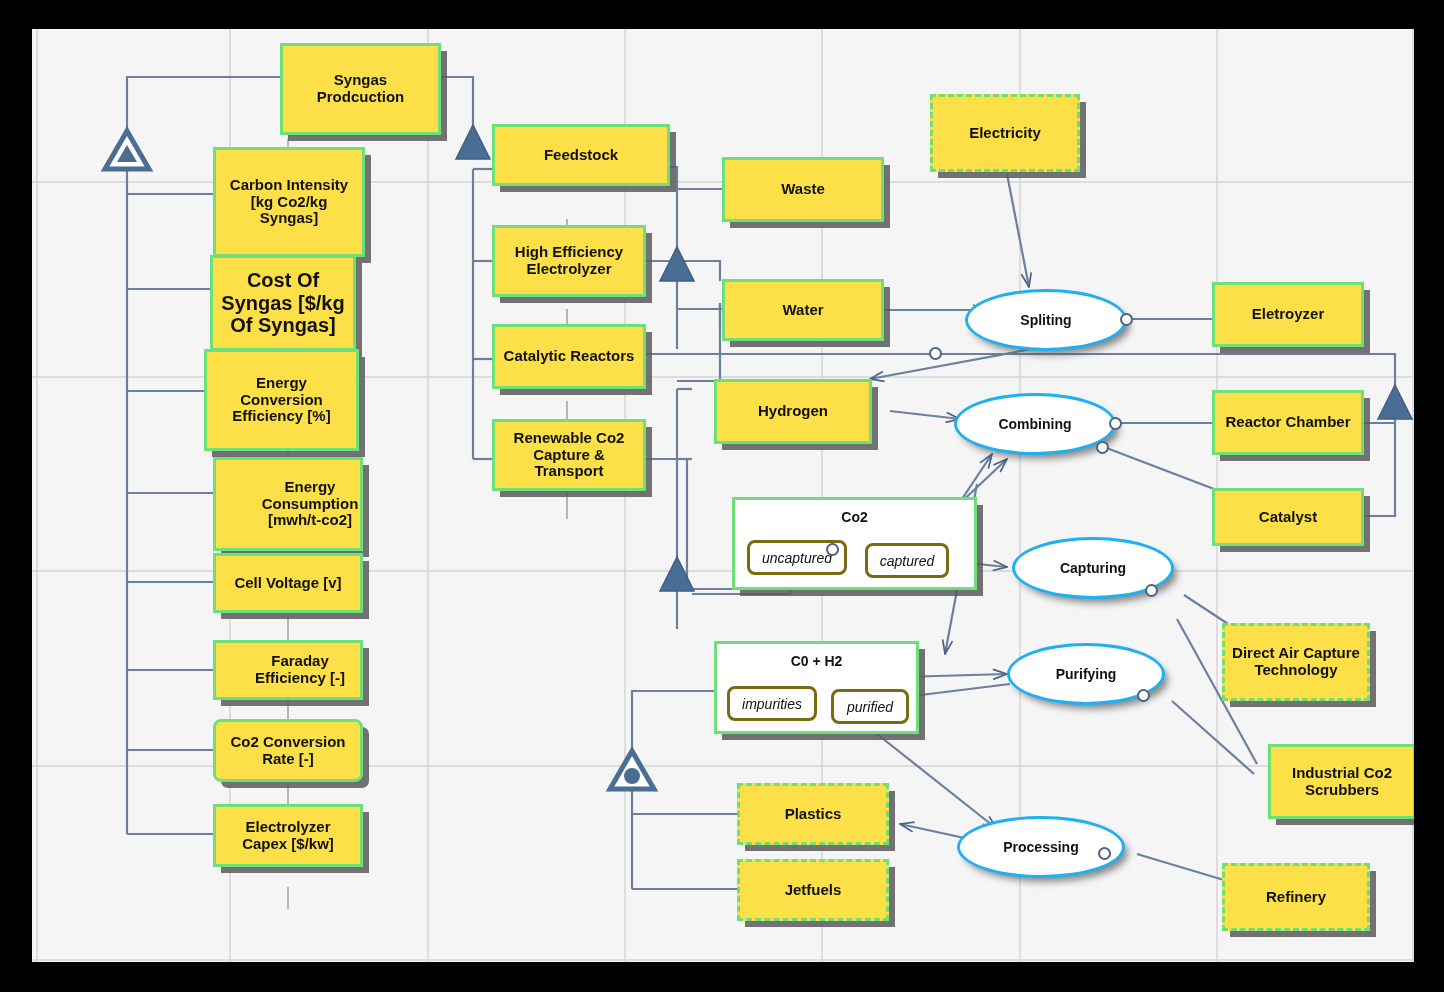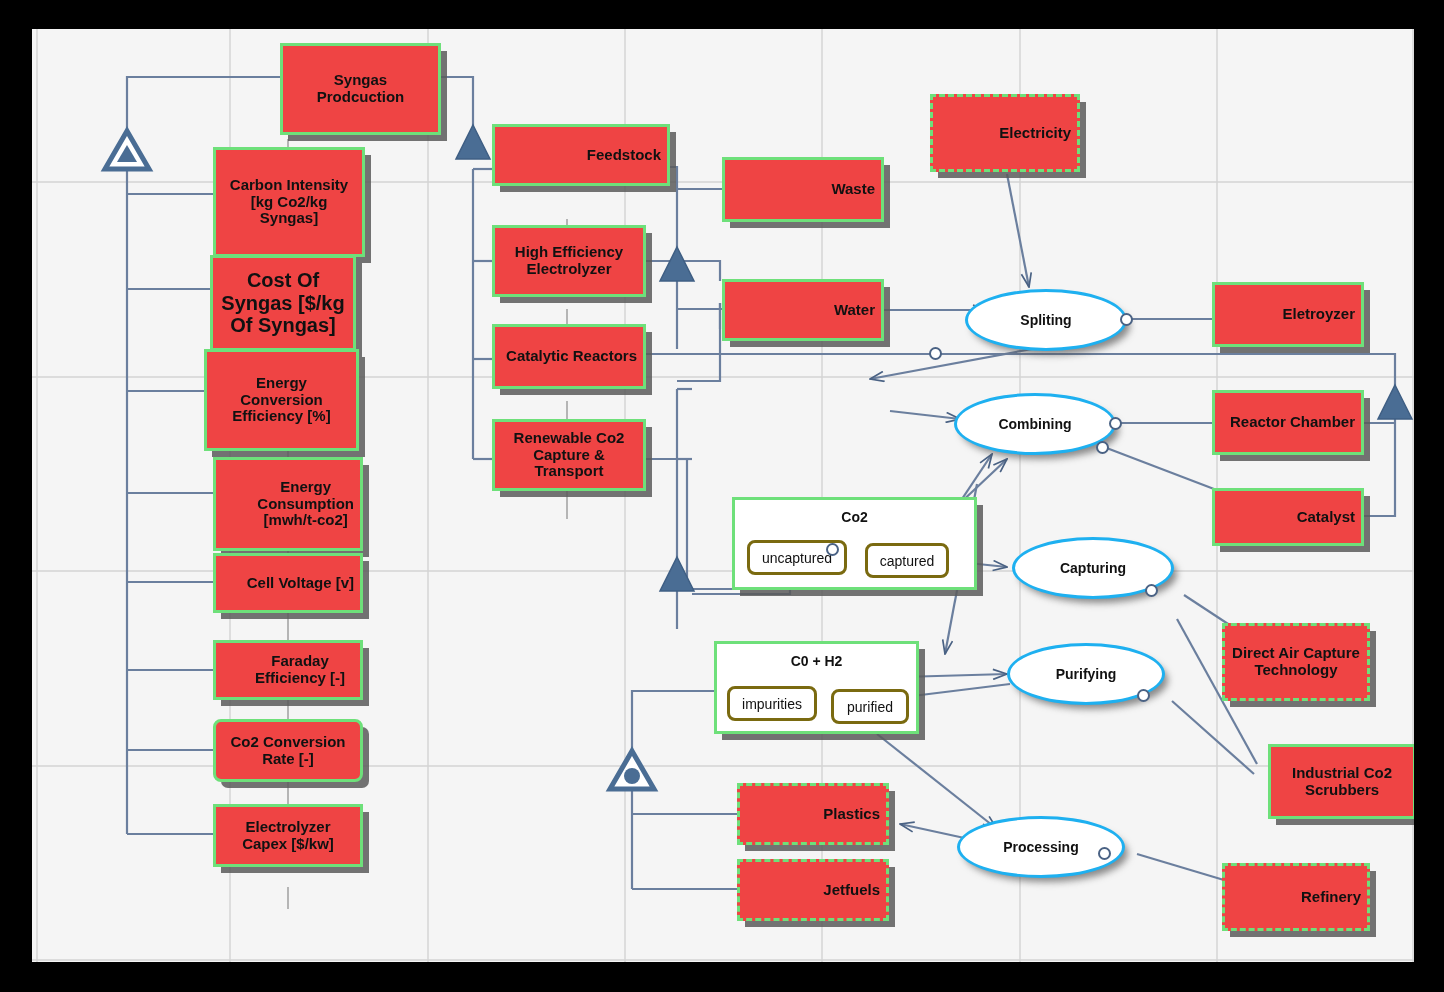--- a/index.html
+++ b/index.html
@@ -5,34 +5,34 @@
 <style>
   html,body{margin:0;padding:0;background:#000;}
   body{width:1444px;height:992px;overflow:hidden;
        font-family:"Liberation Sans","DejaVu Sans",sans-serif;}
   #frame{position:absolute;left:0;top:0;width:1444px;height:992px;background:#000;}
   #canvas{position:absolute;left:32px;top:29px;width:1382px;height:933px;
           background:#f5f5f5;overflow:hidden;}
   #grid{position:absolute;inset:0;pointer-events:none;}
   #edges{position:absolute;left:0;top:0;width:1382px;height:933px;pointer-events:none;}
 
-  .node{position:absolute;box-sizing:border-box;background:#ef4444;
-        border:3px solid #6ee07a;display:flex;align-items:center;justify-content:flex-end;
+  .node{position:absolute;box-sizing:border-box;background:#fde047;
+        border:3px solid #6ee07a;display:flex;align-items:center;justify-content:center;
         text-align:center;font-weight:bold;color:#111;line-height:1.12;
         box-shadow:7px 7px 0 -1px rgba(90,90,90,.85);z-index:5;}
   .node.dashed{border-style:dashed;border-width:3px;}
   .node .lbl{padding:0 6px;}
 
   .container{display:block;position:absolute;box-sizing:border-box;background:#fff;
              border:3px solid #6ee07a;box-shadow:7px 7px 0 -1px rgba(90,90,90,.85);z-index:5;}
   .container > .ctitle{text-align:center;font-weight:bold;color:#111;font-size:14px;
                        padding-top:9px;}
   .subnode{position:absolute;box-sizing:border-box;background:#fff;border:3px solid #7a6a10;
            border-radius:8px;display:flex;align-items:center;justify-content:center;
-           font-size:14px;color:#111;}
+           font-size:14px;color:#111;font-style:italic;}
 
   .ell{position:absolute;box-sizing:border-box;background:#fff;border:3px solid #1eb0f0;
        border-radius:50%;display:flex;align-items:center;justify-content:center;
        font-weight:bold;color:#111;font-size:14px;
        box-shadow:5px 6px 7px -2px rgba(80,80,80,.65);z-index:5;}
 
   .dot{position:absolute;width:13px;height:13px;border-radius:50%;background:#fff;
        border:2px solid #4a6284;z-index:6;box-sizing:border-box;}
 </style>
 </head>
@@ -240,20 +240,23 @@
     </div>
 
     <div class="node" style="left:690px;top:128px;width:162px;height:65px;font-size:15px;">
       <span class="lbl">Waste</span>
     </div>
 
     <div class="node" style="left:690px;top:250px;width:162px;height:62px;font-size:15px;">
       <span class="lbl">Water</span>
     </div>
 
+    <div class="node" style="left:682px;top:350px;width:158px;height:65px;font-size:15px;">
+      <span class="lbl">Hydrogen</span>
+    </div>
 
     <div class="node dashed" style="left:898px;top:65px;width:150px;height:78px;font-size:15px;">
       <span class="lbl">Electricity</span>
     </div>
 
     <div class="container" style="left:700px;top:468px;width:245px;height:93px;">
       <div class="ctitle">Co2</div>
       <div class="subnode" style="left:12px;top:40px;width:100px;height:35px;">
         <span>uncaptured</span>
       </div>

